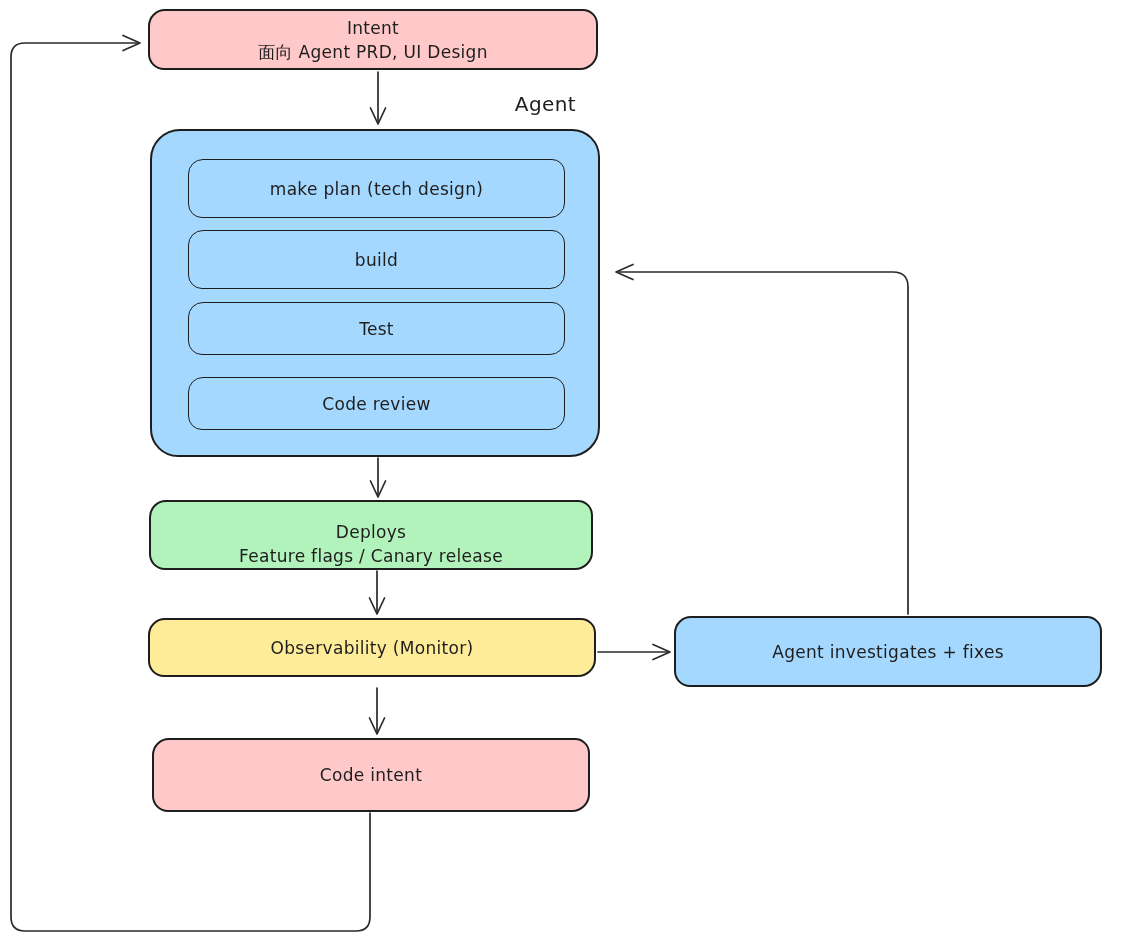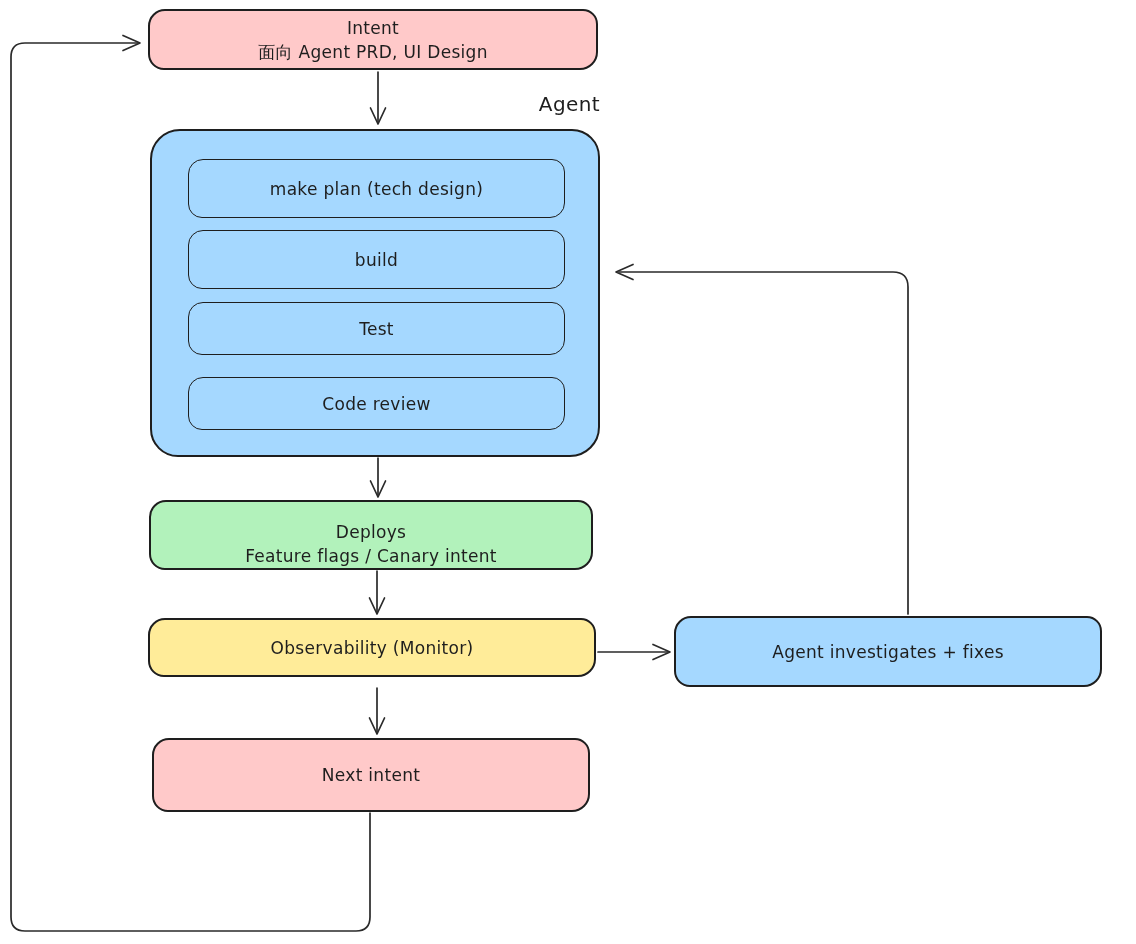--- a/index.html
+++ b/index.html
@@ -47,21 +47,21 @@
     background:var(--blue);
     display:flex;align-items:center;justify-content:center;
     font-size:17px;letter-spacing:.3px;
   }
   #step-0{top:28px;}
   #step-1{top:99px;}
   #step-2{top:171px;height:53px;}
   #step-3{top:246px;height:53px;}
 
   #agent-label{
-    position:absolute; left:455px; top:92px; width:145px;
+    position:absolute; left:431px; top:92px; width:145px;
     text-align:right; font-size:20px; letter-spacing:.4px;
   }
   #deploys      {left:149px; top:500px; width:444px; height:70px;justify-content:flex-end;}
   #observability{left:148px; top:618px; width:448px; height:59px;}
   #investigates {left:674px; top:616px; width:428px; height:71px;}
   #next-intent  {left:152px; top:738px; width:438px; height:74px;}
 
   svg.wires{position:absolute;left:0;top:0;pointer-events:none;}
   svg.wires path{fill:none;stroke:#2a2a2a;stroke-width:1.7;stroke-linecap:round;stroke-linejoin:round;}
 </style>
@@ -117,28 +117,28 @@
 
   <div class="node blue" id="agent-group">
     <div class="step" id="step-0">make plan (tech design)</div>
     <div class="step" id="step-1">build</div>
     <div class="step" id="step-3">Code review</div>
     <div class="step" id="step-2">Test</div>
   </div>
 
   <div class="node green r16" id="deploys">
     <div>Deploys</div>
-    <div>Feature flags / Canary intent</div>
+    <div>Feature flags / Canary release</div>
   </div>
 
   <div class="node yellow r16" id="observability">
     <div>Observability (Monitor)</div>
   </div>
 
   <div class="node blue r16" id="investigates">
     <div>Agent investigates + fixes</div>
   </div>
 
   <div class="node pink r16" id="next-intent">
-    <div>Next intent</div>
+    <div>Code intent</div>
   </div>
 
 </div>
 
 </body></html>

